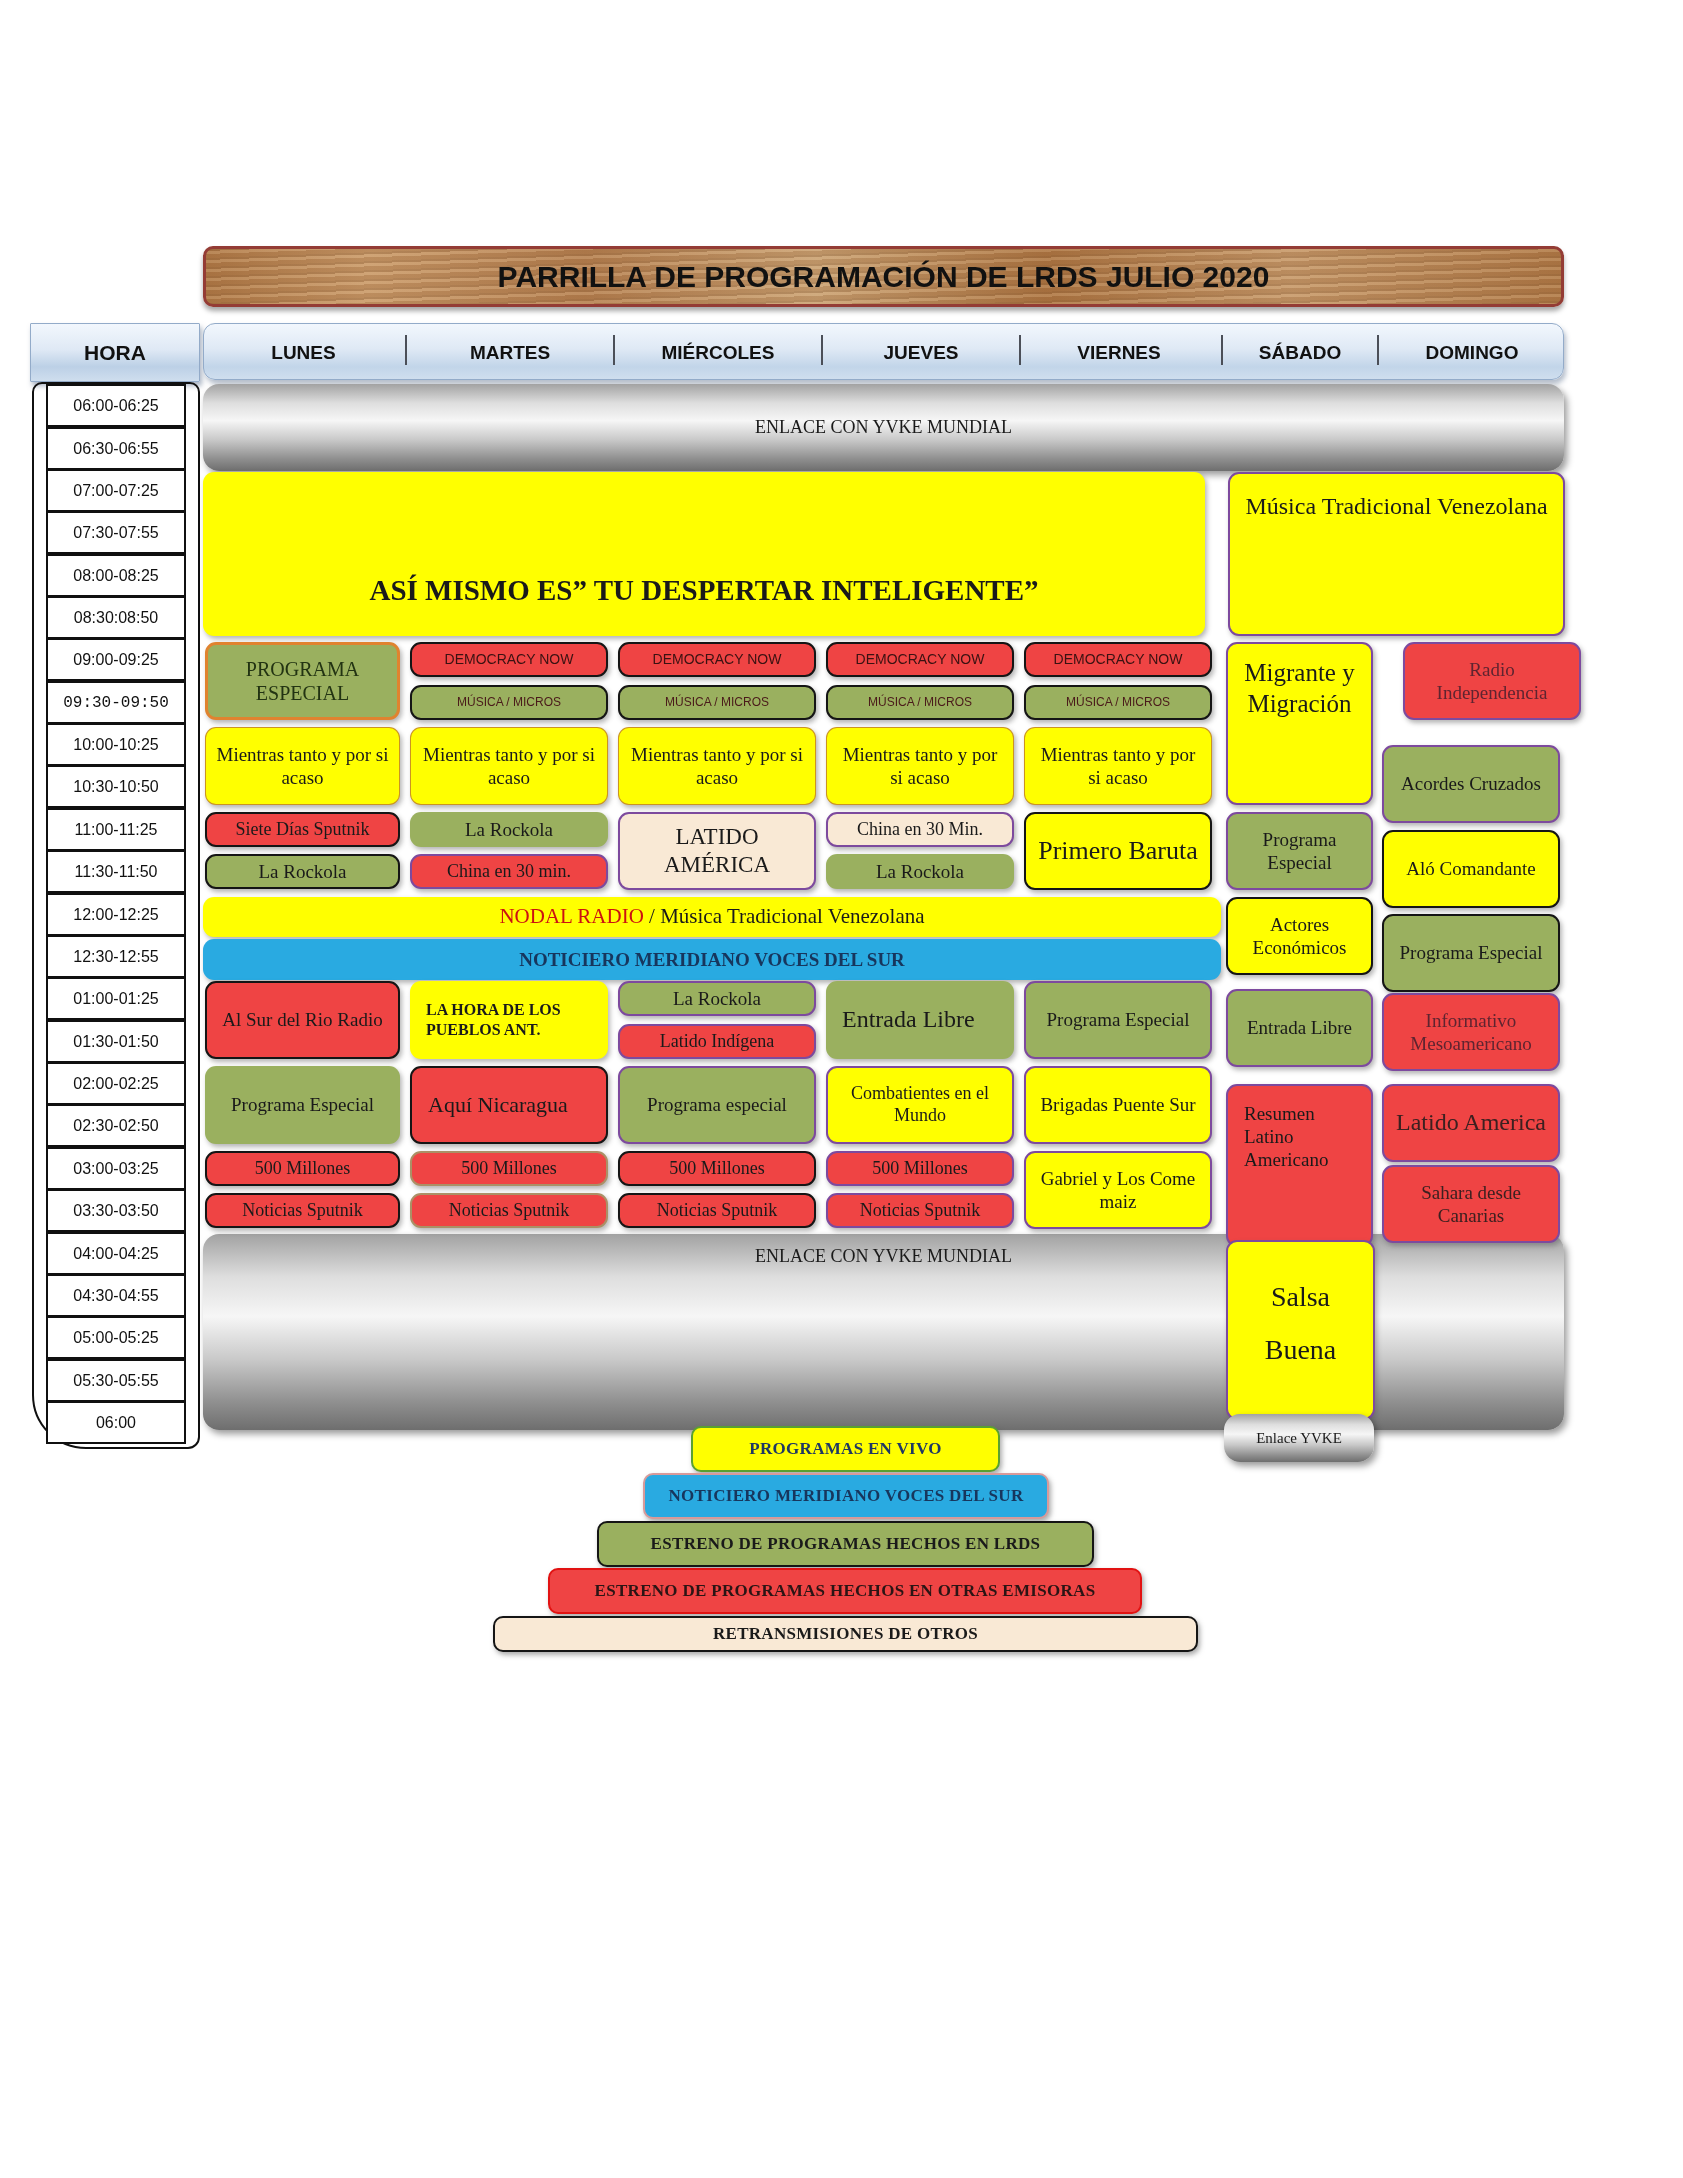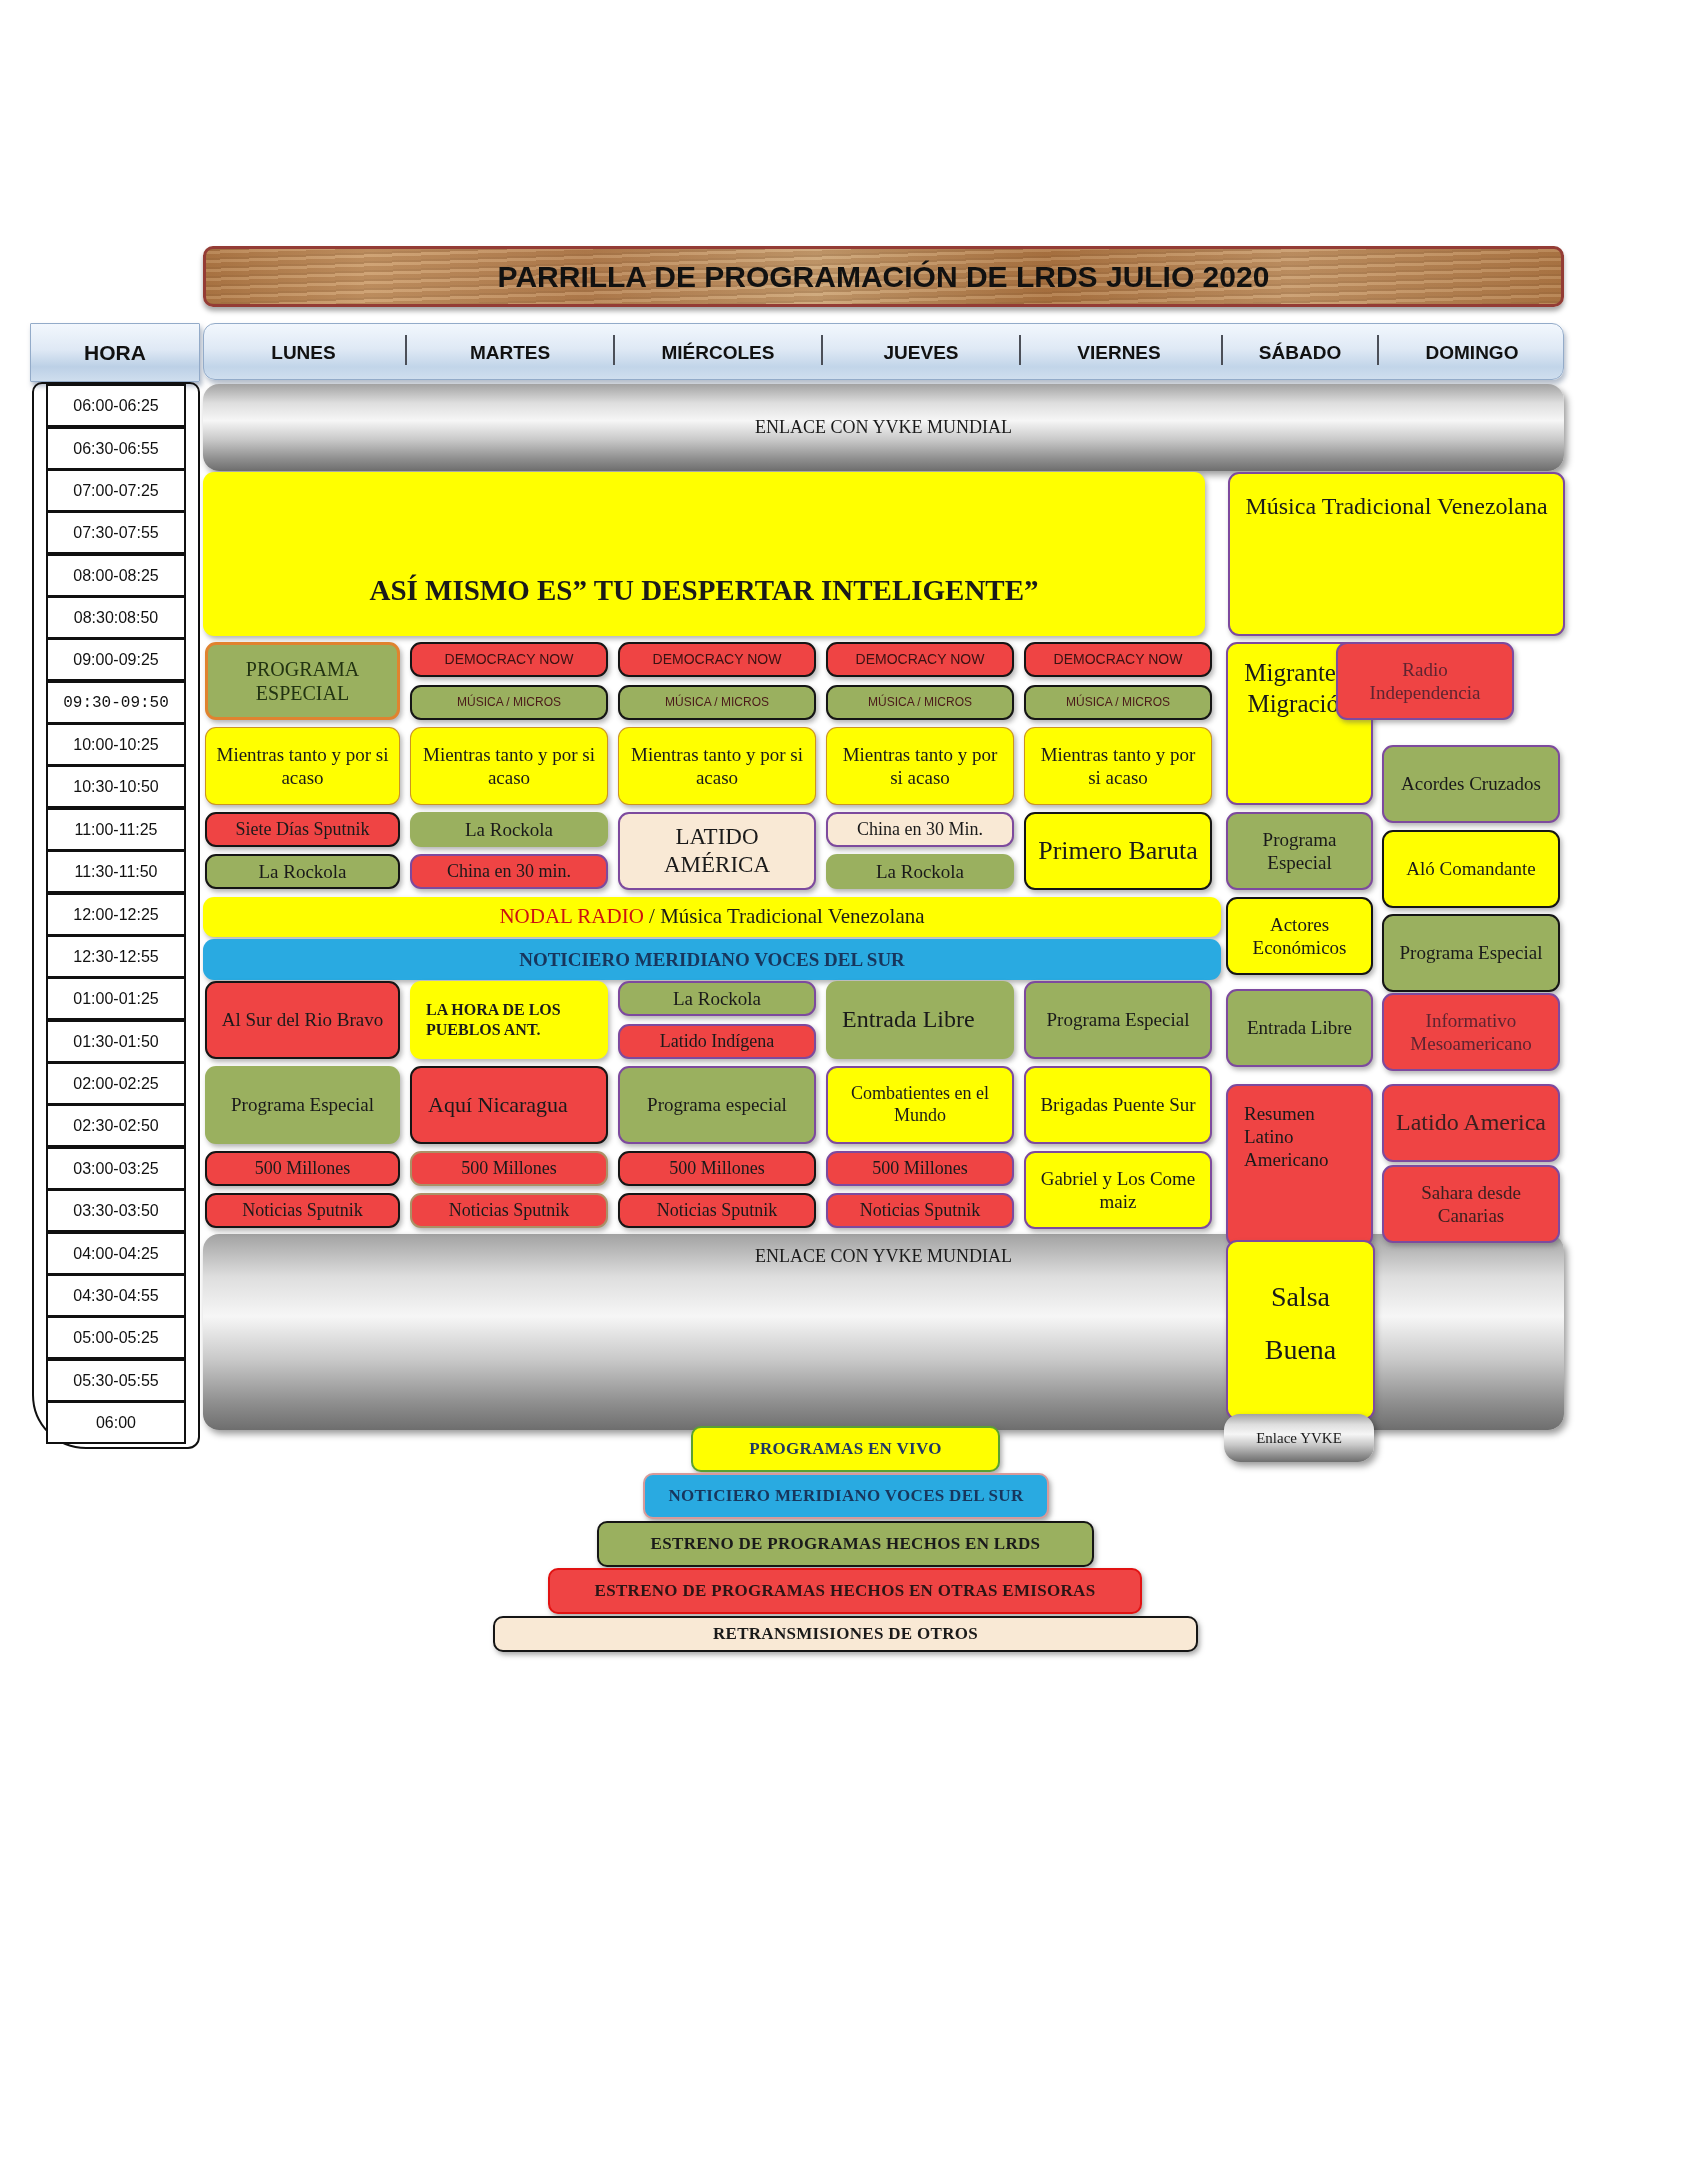--- a/index.html
+++ b/index.html
@@ -112,21 +112,21 @@
     <div class="cell bg-live" style="left: 203px; top: 897px; width: 1018px; height: 40px; font-size: 21px;">
       <span style="color: rgb(204, 17, 17); white-space: pre;">NODAL RADIO </span>
       <span style="color: rgb(26, 26, 26); white-space: pre;">/ Música Tradicional Venezolana</span>
     </div>
     <div class="cell bg-noticiero" style="left: 203px; top: 939px; width: 1018px; height: 41px; font-size: 19px; font-weight: 700; color: rgb(23, 54, 93);">NOTICIERO MERIDIANO VOCES DEL SUR</div>
     <div class="cell gray-bar" style="left: 203px; top: 1234px; width: 1361px; height: 196px; font-size: 18px; align-items: flex-start; padding-top: 12px;">ENLACE CON YVKE MUNDIAL</div>
     <div class="cell bg-lrds bd-orange" style="left: 205px; top: 642px; width: 195px; height: 78px; font-size: 20px; color: rgb(34, 51, 18);">PROGRAMA ESPECIAL</div>
     <div class="cell bg-live bd-soft" style="left: 205px; top: 727px; width: 195px; height: 78px;">Mientras tanto y por si acaso</div>
     <div class="cell bg-otras bd-black" style="left: 205px; top: 812px; width: 195px; height: 35px; font-size: 18px;">Siete Días  Sputnik</div>
     <div class="cell bg-lrds bd-black" style="left: 205px; top: 854px; width: 195px; height: 35px;">La Rockola</div>
-    <div class="cell bg-otras bd-black" style="left: 205px; top: 981px; width: 195px; height: 78px;">Al Sur del Rio Bravo</div>
+    <div class="cell bg-otras bd-black" style="left: 205px; top: 981px; width: 195px; height: 78px;">Al Sur del Rio Radio</div>
     <div class="cell bg-lrds" style="left: 205px; top: 1066px; width: 195px; height: 78px;">Programa Especial</div>
     <div class="cell bg-otras bd-black" style="left: 205px; top: 1151px; width: 195px; height: 35px; font-size: 18px;">500 Millones</div>
     <div class="cell bg-otras bd-black" style="left: 205px; top: 1193px; width: 195px; height: 35px; font-size: 18px;">Noticias Sputnik</div>
     <div class="cell bg-otras bd-black sans" style="left: 410px; top: 642px; width: 198px; height: 35px; font-size: 14px; color: rgb(58, 18, 18);">DEMOCRACY NOW</div>
     <div class="cell bg-lrds bd-black sans" style="left: 410px; top: 685px; width: 198px; height: 35px; font-size: 12px; color: rgb(74, 26, 26);">MÚSICA / MICROS</div>
     <div class="cell bg-live bd-soft" style="left: 410px; top: 727px; width: 198px; height: 78px;">Mientras tanto y por si acaso</div>
     <div class="cell bg-lrds" style="left: 410px; top: 812px; width: 198px; height: 35px;">La Rockola</div>
     <div class="cell bg-otras bd-purple" style="left: 410px; top: 854px; width: 198px; height: 35px; font-size: 18px;">China en 30 min.</div>
     <div class="cell bg-live" style="left: 410px; top: 981px; width: 198px; height: 78px; font-size: 16px; font-weight: 700; justify-content: flex-start; text-align: left; padding-left: 16px;">LA HORA DE LOS PUEBLOS ANT.</div>
     <div class="cell bg-otras bd-black" style="left: 410px; top: 1066px; width: 198px; height: 78px; font-size: 22px; justify-content: flex-start; text-align: left; padding-left: 16px;">Aquí Nicaragua</div>
@@ -157,21 +157,21 @@
     <div class="cell bg-lrds bd-purple" style="left: 1024px; top: 981px; width: 188px; height: 78px;">Programa Especial</div>
     <div class="cell bg-live bd-purple" style="left: 1024px; top: 1066px; width: 188px; height: 78px;">Brigadas Puente Sur</div>
     <div class="cell bg-live bd-purple" style="left: 1024px; top: 1151px; width: 188px; height: 78px;">Gabriel y Los Come maiz</div>
     <div class="cell bg-live bd-purple" style="left: 1226px; top: 642px; width: 147px; height: 163px; font-size: 25px; align-items: flex-start; padding-top: 14px;">Migrante y Migración</div>
     <div class="cell bg-lrds bd-purple" style="left: 1226px; top: 812px; width: 147px; height: 78px;">Programa Especial</div>
     <div class="cell bg-live bd-black" style="left: 1226px; top: 897px; width: 147px; height: 78px;">Actores Económicos</div>
     <div class="cell bg-lrds bd-purple" style="left: 1226px; top: 989px; width: 147px; height: 78px;">Entrada Libre</div>
     <div class="cell bg-otras bd-purple" style="left: 1226px; top: 1084px; width: 147px; height: 163px; justify-content: flex-start; text-align: left; padding-left: 16px; align-items: flex-start; padding-top: 16px;">Resumen Latino Americano</div>
     <div class="cell bg-live bd-purple" style="left: 1226px; top: 1240px; width: 149px; height: 180px; font-size: 28px; line-height: 1.9; align-items: flex-start; padding-top: 28px;">Salsa Buena</div>
     <div class="cell gray-bar" style="left: 1224px; top: 1414px; width: 150px; height: 48px; font-size: 15px;">Enlace YVKE</div>
-    <div class="cell bg-otras bd-purple" style="left: 1336px; top: 642px; width: 178px; height: 78px; color: rgb(95, 36, 48);">Radio Independencia</div>
+    <div class="cell bg-otras bd-purple" style="left: 1403px; top: 642px; width: 178px; height: 78px; color: rgb(95, 36, 48);">Radio Independencia</div>
     <div class="cell bg-lrds bd-purple" style="left: 1382px; top: 745px; width: 178px; height: 78px;">Acordes Cruzados</div>
     <div class="cell bg-live bd-black" style="left: 1382px; top: 830px; width: 178px; height: 78px;">Aló Comandante</div>
     <div class="cell bg-lrds bd-black" style="left: 1382px; top: 914px; width: 178px; height: 78px;">Programa Especial</div>
     <div class="cell bg-otras bd-purple" style="left: 1382px; top: 993px; width: 178px; height: 78px; color: rgb(95, 36, 48);">Informativo Mesoamericano</div>
     <div class="cell bg-otras bd-purple" style="left: 1382px; top: 1084px; width: 178px; height: 78px; font-size: 24px; color: rgb(60, 32, 32);">Latido America</div>
     <div class="cell bg-otras bd-purple" style="left: 1382px; top: 1165px; width: 178px; height: 78px; color: rgb(60, 32, 32);">Sahara desde Canarias</div>
     <div class="legend-item bg-live bd-green" style="left: 691px; top: 1426px; width: 309px; height: 46px; color: rgb(31, 56, 100);">PROGRAMAS EN VIVO</div>
     <div class="legend-item bg-noticiero bd-pinksoft" style="left: 643px; top: 1473px; width: 406px; height: 46px; color: rgb(23, 54, 93);">NOTICIERO MERIDIANO VOCES DEL SUR</div>
     <div class="legend-item bg-lrds bd-black" style="left: 597px; top: 1521px; width: 497px; height: 46px; color: rgb(26, 26, 26);">ESTRENO DE PROGRAMAS HECHOS EN LRDS</div>
     <div class="legend-item bg-otras bd-red" style="left: 548px; top: 1568px; width: 594px; height: 46px; color: rgb(43, 21, 21);">ESTRENO DE PROGRAMAS HECHOS EN OTRAS EMISORAS</div>

